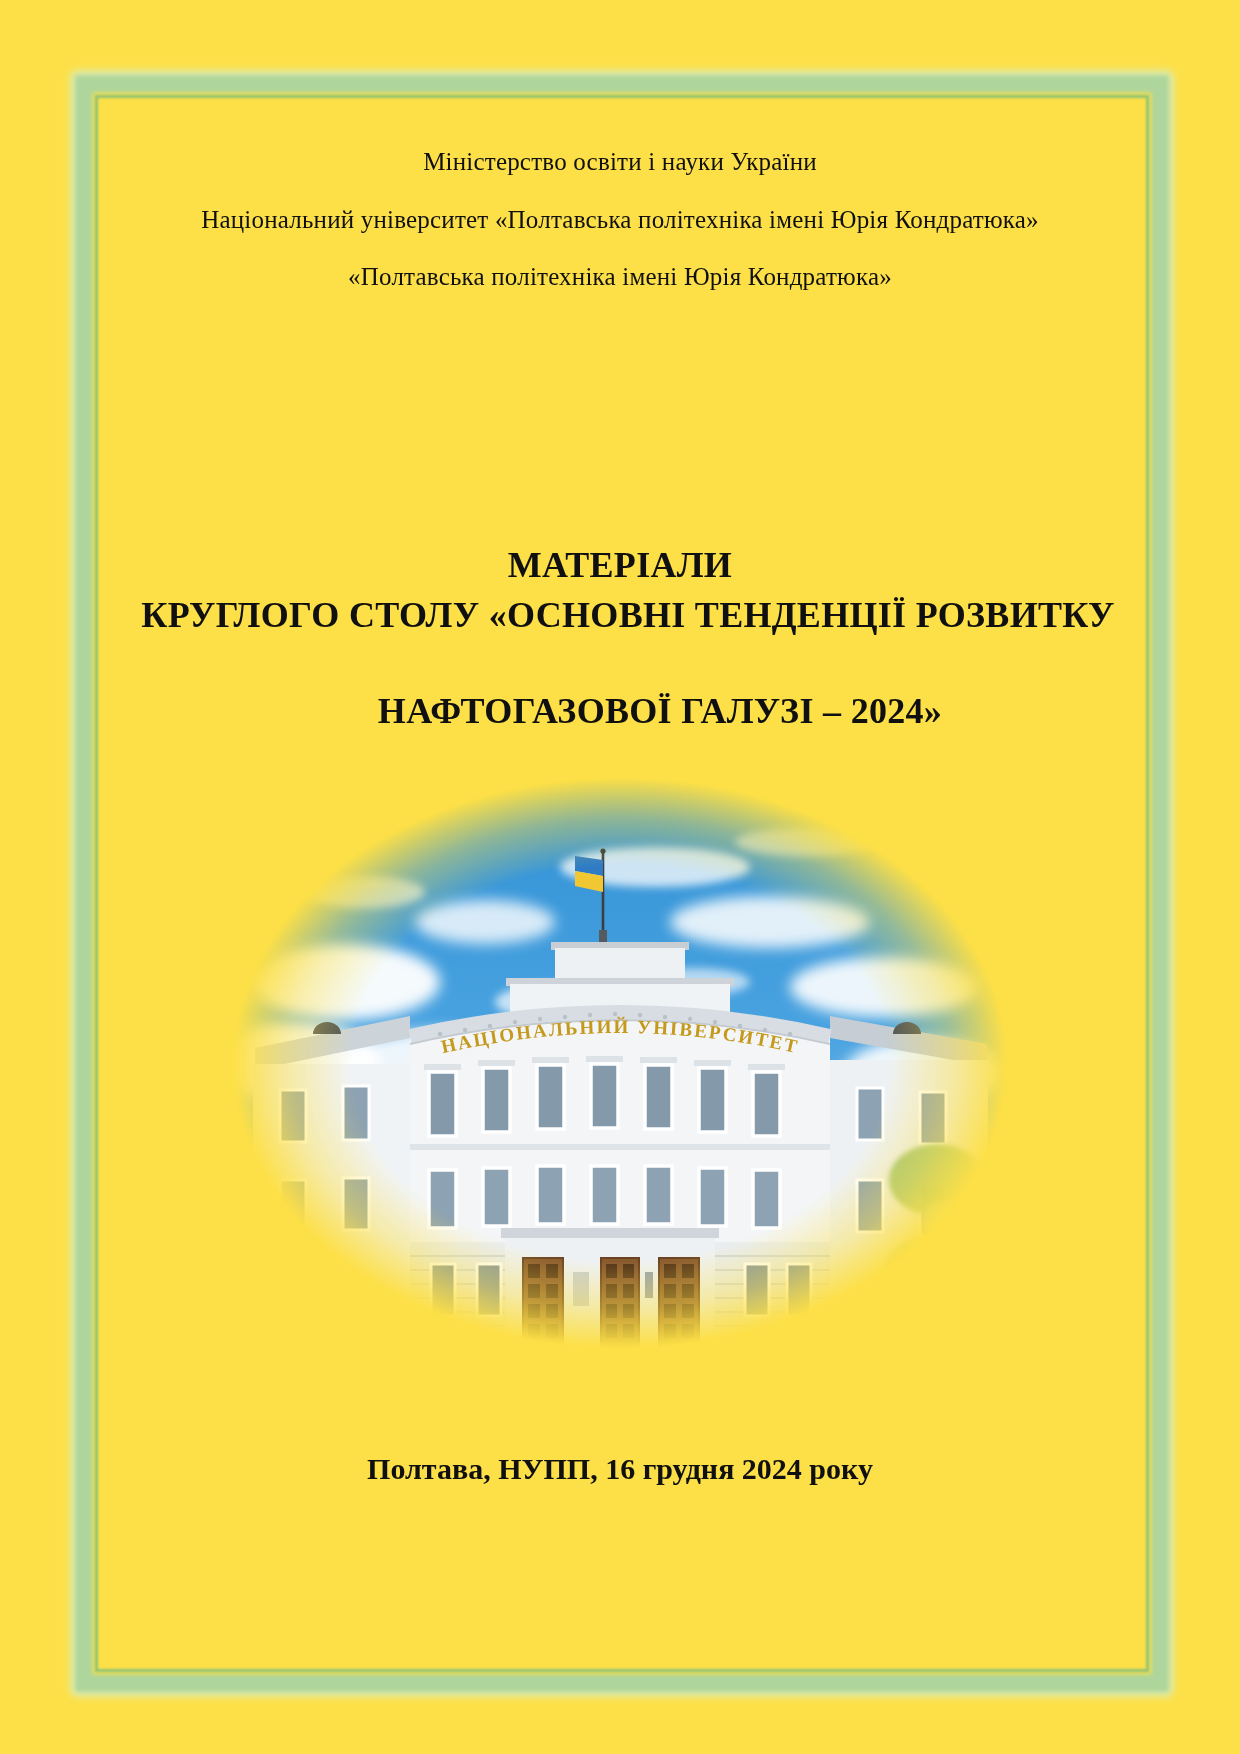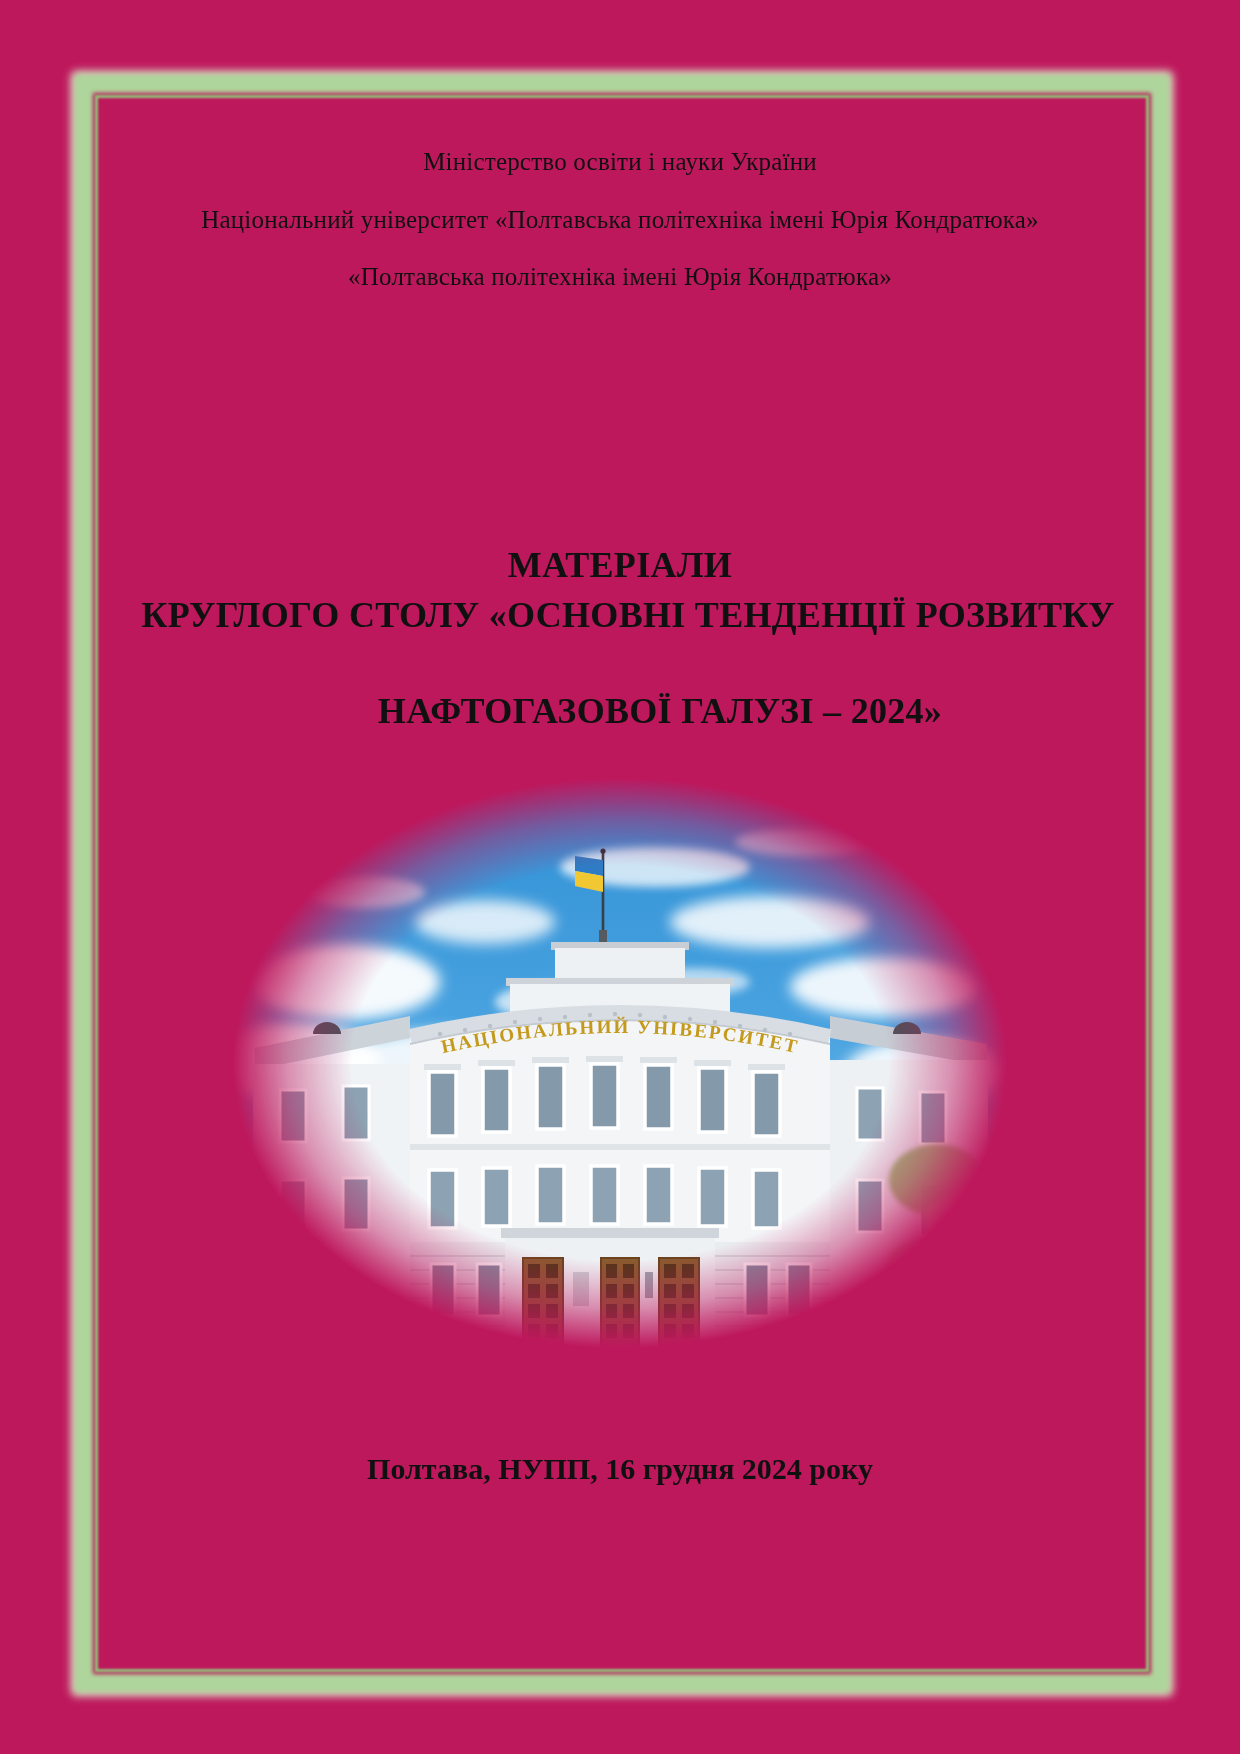--- a/index.html
+++ b/index.html
@@ -1,19 +1,19 @@
 <!DOCTYPE html>
 <html><head>
 <meta charset="utf-8">
 <style>
   html,body{margin:0;padding:0;background:#ffffff;}
   .page{
     position:relative;
     width:1240px;height:1754px;
-    background:#be185d;
+    background:#fde047;
     overflow:hidden;
     font-family:"Liberation Serif", serif;
   }
   
   .frame-band{
     position:absolute;left:75px;top:75px;right:71px;bottom:62px;
     border:18px solid #aed59b;
     border-radius:2px;
     filter:blur(2px);
     box-shadow:0 0 7px 4px #d6eec5;

